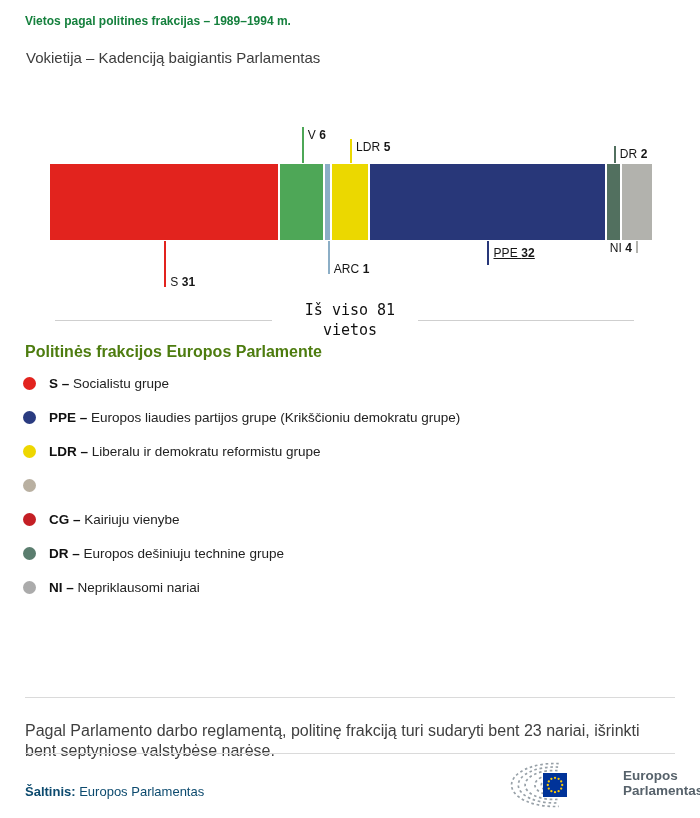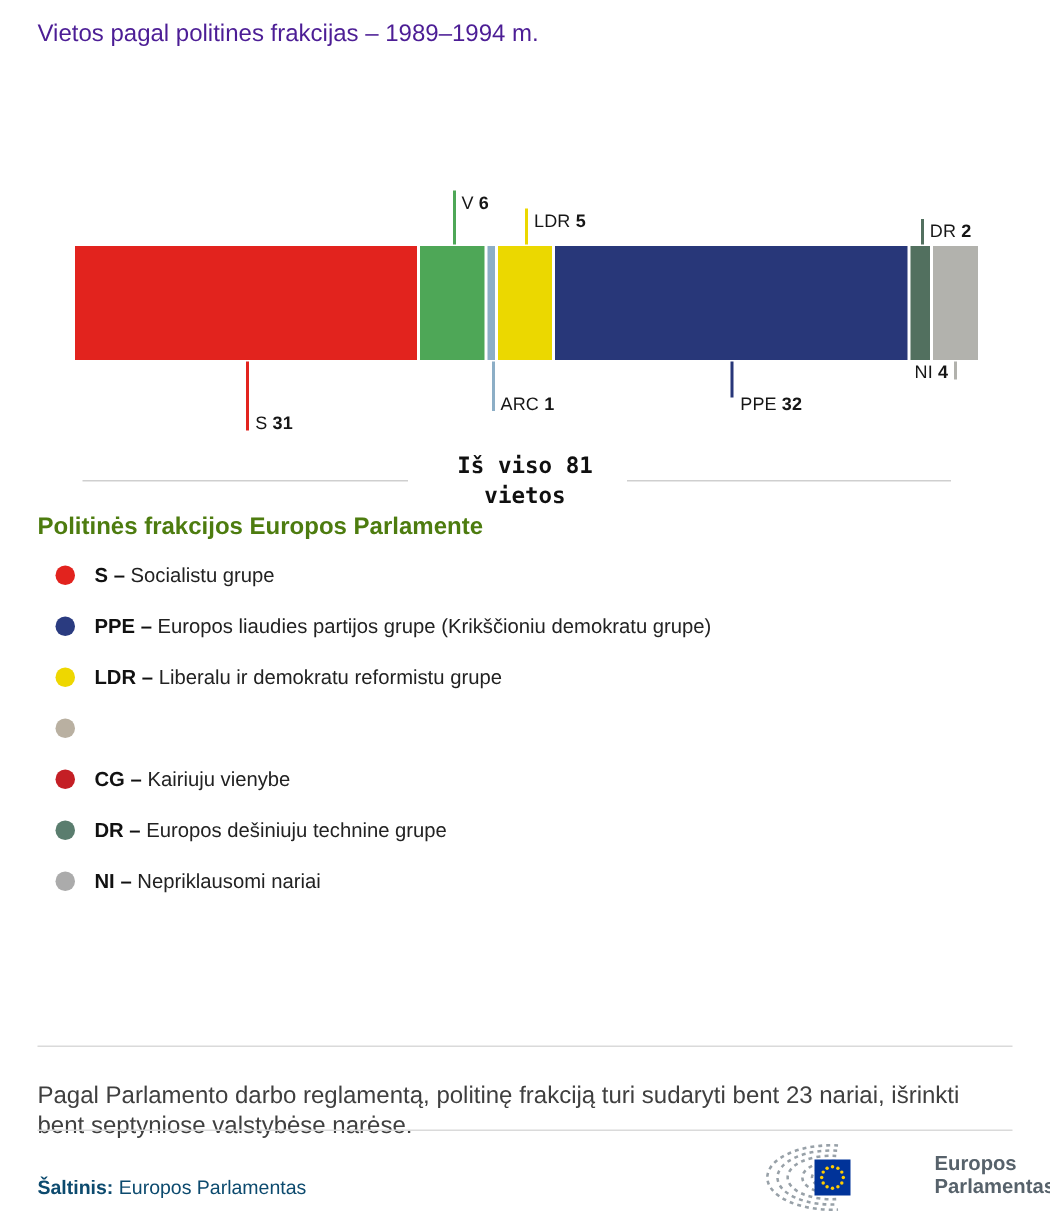--- a/index.html
+++ b/index.html
@@ -1,39 +1,39 @@
 <!DOCTYPE html>
 <html><head>
 <meta charset="utf-8">
 <style>
   html,body{margin:0;padding:0;background:#fff;}
   .page{position:relative;width:700px;height:818px;background:#fff;overflow:hidden;
         font-family:"Liberation Sans",sans-serif;color:#111;}
-  .title{position:absolute;left:25px;top:14px;font-size:16px;font-weight:400;color:#4c1d95;}
+  .title{position:absolute;left:25px;top:14px;font-size:12px;font-weight:700;color:#15803d;}
   .subtitle{position:absolute;left:26px;top:49px;font-size:15px;font-weight:400;color:#3d3d3d;}
 
   
   .chart{position:absolute;left:0;top:0;width:700px;height:300px;}
   .bar{position:absolute;left:50px;top:164px;width:602px;height:76px;}
   .seg{position:absolute;top:0;height:76px;}
   .tick{position:absolute;width:2px;}
   .seg-label{position:absolute;font-size:12px;color:#161616;white-space:nowrap;letter-spacing:.1px;}
   .seg-label b{font-weight:700;}
 
   
   .total-wrap{position:absolute;left:0;top:300px;width:700px;height:44px;}
   .total-rule{position:absolute;border-top:1px solid #cfcfcf;height:0;top:20px;}
   .total-rule.left{left:55px;width:217px;}
   .total-rule.right{left:418px;width:216px;}
   .total-text{position:absolute;left:0;width:700px;text-align:center;
-      font-family:"DejaVu Sans Mono",monospace;font-weight:700;font-size:15px;line-height:20px;color:#101010;}
+      font-family:"DejaVu Sans Mono",monospace;font-weight:400;font-size:15px;line-height:20px;color:#101010;}
   .total-text .l1{display:block;}
 
   .legend-heading{position:absolute;left:25px;top:343px;font-size:16px;font-weight:700;color:#4d7c0f;}
-  .legend{position:absolute;left:34px;top:366px;width:655px;}
+  .legend{position:absolute;left:20px;top:366px;width:655px;}
   .legend-row{display:flex;align-items:center;height:34px;}
   .dot{width:13px;height:13px;border-radius:50%;flex:0 0 13px;margin-left:3px;margin-right:13px;}
   .legend-text{font-size:13.5px;color:#222;}
   .legend-text b{font-weight:700;color:#111;}
 
   .rule{position:absolute;left:25px;width:650px;border-top:1px solid #dadada;height:0;}
   .rule.r1{top:697px;} .rule.r2{top:753px;}
   .footnote{position:absolute;left:25px;top:705px;width:650px;font-size:16px;line-height:20px;color:#3f3f3f;}
   .source{position:absolute;left:25px;top:784px;font-size:13px;color:#0c4a6e;}
   .source b{font-weight:700;}
@@ -41,41 +41,42 @@
   .logo{position:absolute;left:508px;top:756px;display:flex;align-items:center;}
   .logo-text{margin-left:13px;font-size:13.5px;font-weight:700;color:#57626b;line-height:15px;}
   .logo-text span{display:block;margin-left:36px;}
 </style>
 </head>
 <body>
 
 <div class="page">
 
   <div class="title">Vietos pagal politines frakcijas – 1989–1994 m.</div>
+  <div class="subtitle">Vokietija – Kadenciją baigiantis Parlamentas</div>
 
   <div class="chart" id="chart">
     <div class="bar" id="bar">
         <div class="seg" style="left: 0px; width: 228.395px; background: rgb(226, 35, 30);"></div>
         <div class="seg" style="left: 230.395px; width: 42.5926px; background: rgb(78, 167, 87);"></div>
         <div class="seg" style="left: 274.988px; width: 5.4321px; background: rgb(140, 174, 198);"></div>
         <div class="seg" style="left: 282.42px; width: 35.1605px; background: rgb(235, 216, 0);"></div>
         <div class="seg" style="left: 319.58px; width: 235.827px; background: rgb(40, 55, 121);"></div>
         <div class="seg" style="left: 557.407px; width: 12.8642px; background: rgb(82, 112, 95);"></div>
         <div class="seg" style="left: 572.272px; width: 29.7284px; background: rgb(178, 178, 173);"></div>
       </div>
   <div class="tick" style="left: 164.198px; background: rgb(226, 35, 30); top: 241px; height: 46px;"></div>
       <div class="seg-label" style="top: 275px; left: 170.198px;"><span>S </span><b>31</b></div>
       <div class="tick" style="left: 301.691px; background: rgb(78, 167, 87); top: 127px; height: 36px;"></div>
       <div class="seg-label" style="top: 128px; left: 307.691px;"><span>V </span><b>6</b></div>
       <div class="tick" style="left: 327.704px; background: rgb(140, 174, 198); top: 241px; height: 33px;"></div>
       <div class="seg-label" style="top: 262px; left: 333.704px;"><span>ARC </span><b>1</b></div>
       <div class="tick" style="left: 350px; background: rgb(235, 216, 0); top: 139px; height: 24px;"></div>
       <div class="seg-label" style="top: 140px; left: 356px;"><span>LDR </span><b>5</b></div>
       <div class="tick" style="left: 487.494px; background: rgb(40, 55, 121); top: 241px; height: 24px;"></div>
-      <div class="seg-label" style="top: 262px; left: 493.494px;"><span>PPE </span><b>32</b></div>
+      <div class="seg-label" style="top: 246px; left: 493.494px; text-decoration: underline;"><span>PPE </span><b>32</b></div>
       <div class="tick" style="left: 613.84px; background: rgb(82, 112, 95); top: 146px; height: 17px;"></div>
       <div class="seg-label" style="top: 147px; left: 619.84px;"><span>DR </span><b>2</b></div>
       <div class="tick" style="left: 636.136px; background: rgb(178, 178, 173); top: 241px; height: 12px;"></div>
       <div class="seg-label" style="top: 241px; left: 632.136px; transform: translateX(-100%);"><span>NI </span><b>4</b></div>
     </div>
 
   <div class="total-wrap">
     <div class="total-rule left"></div>
     <div class="total-rule right"></div>
     <div class="total-text">

